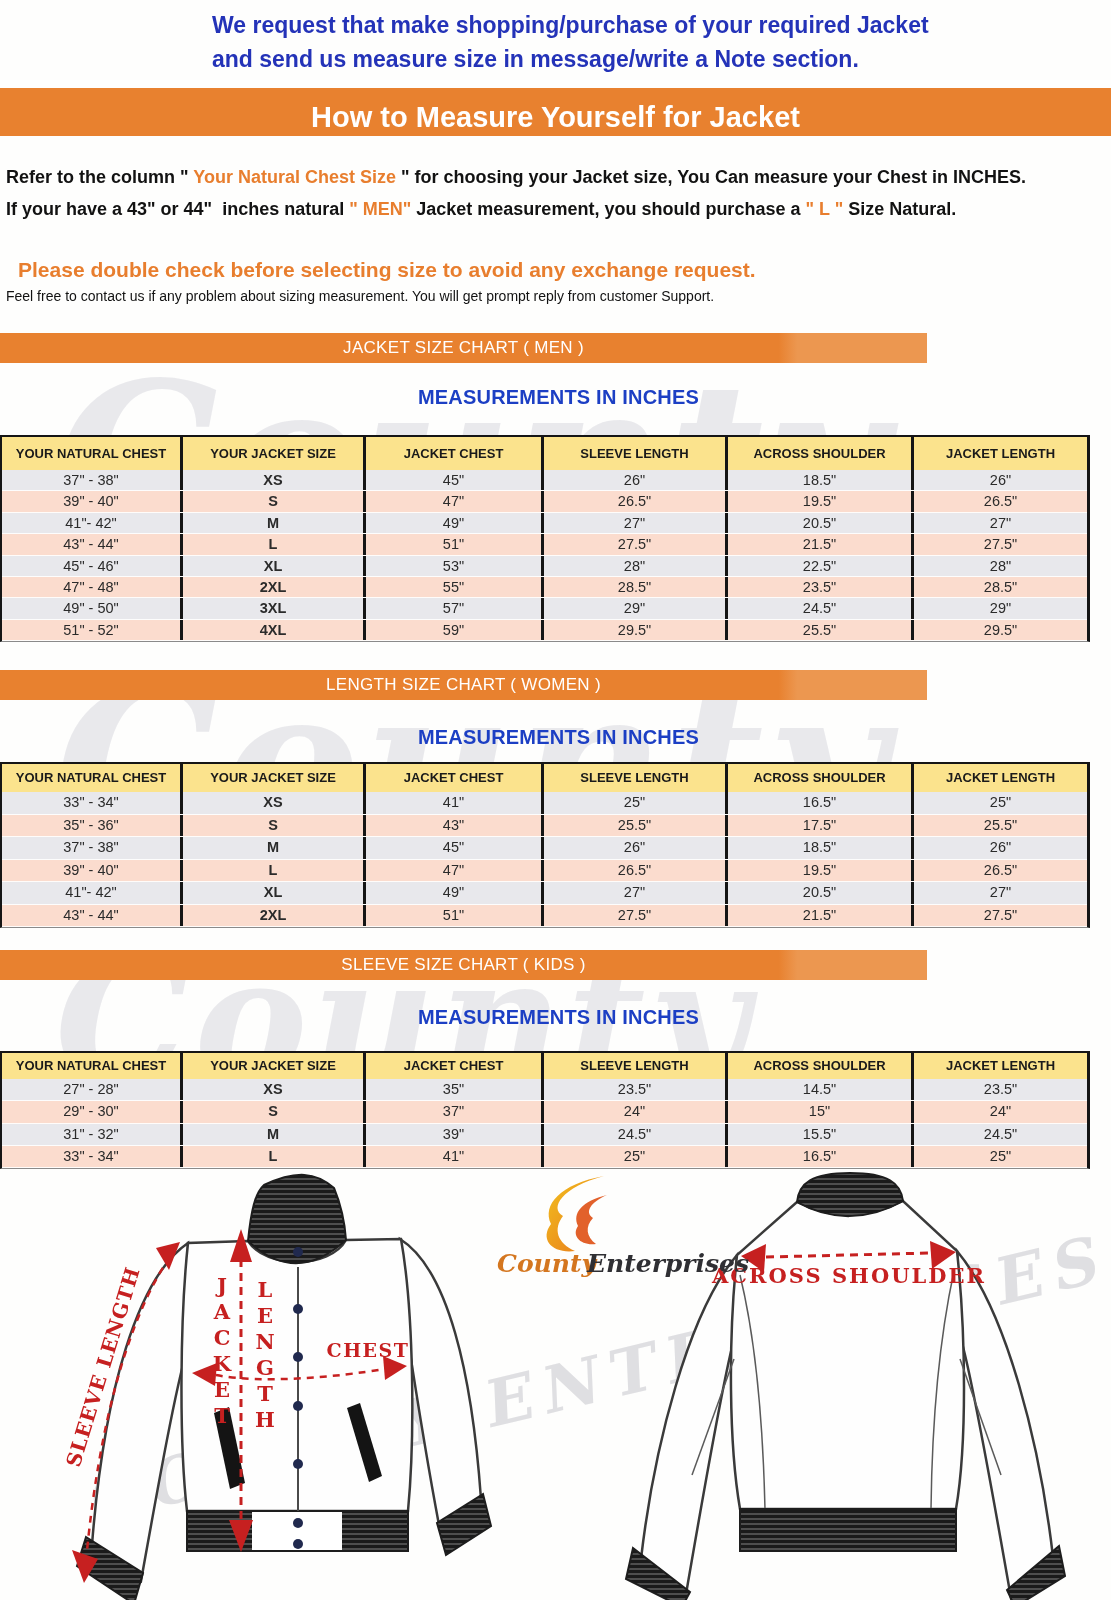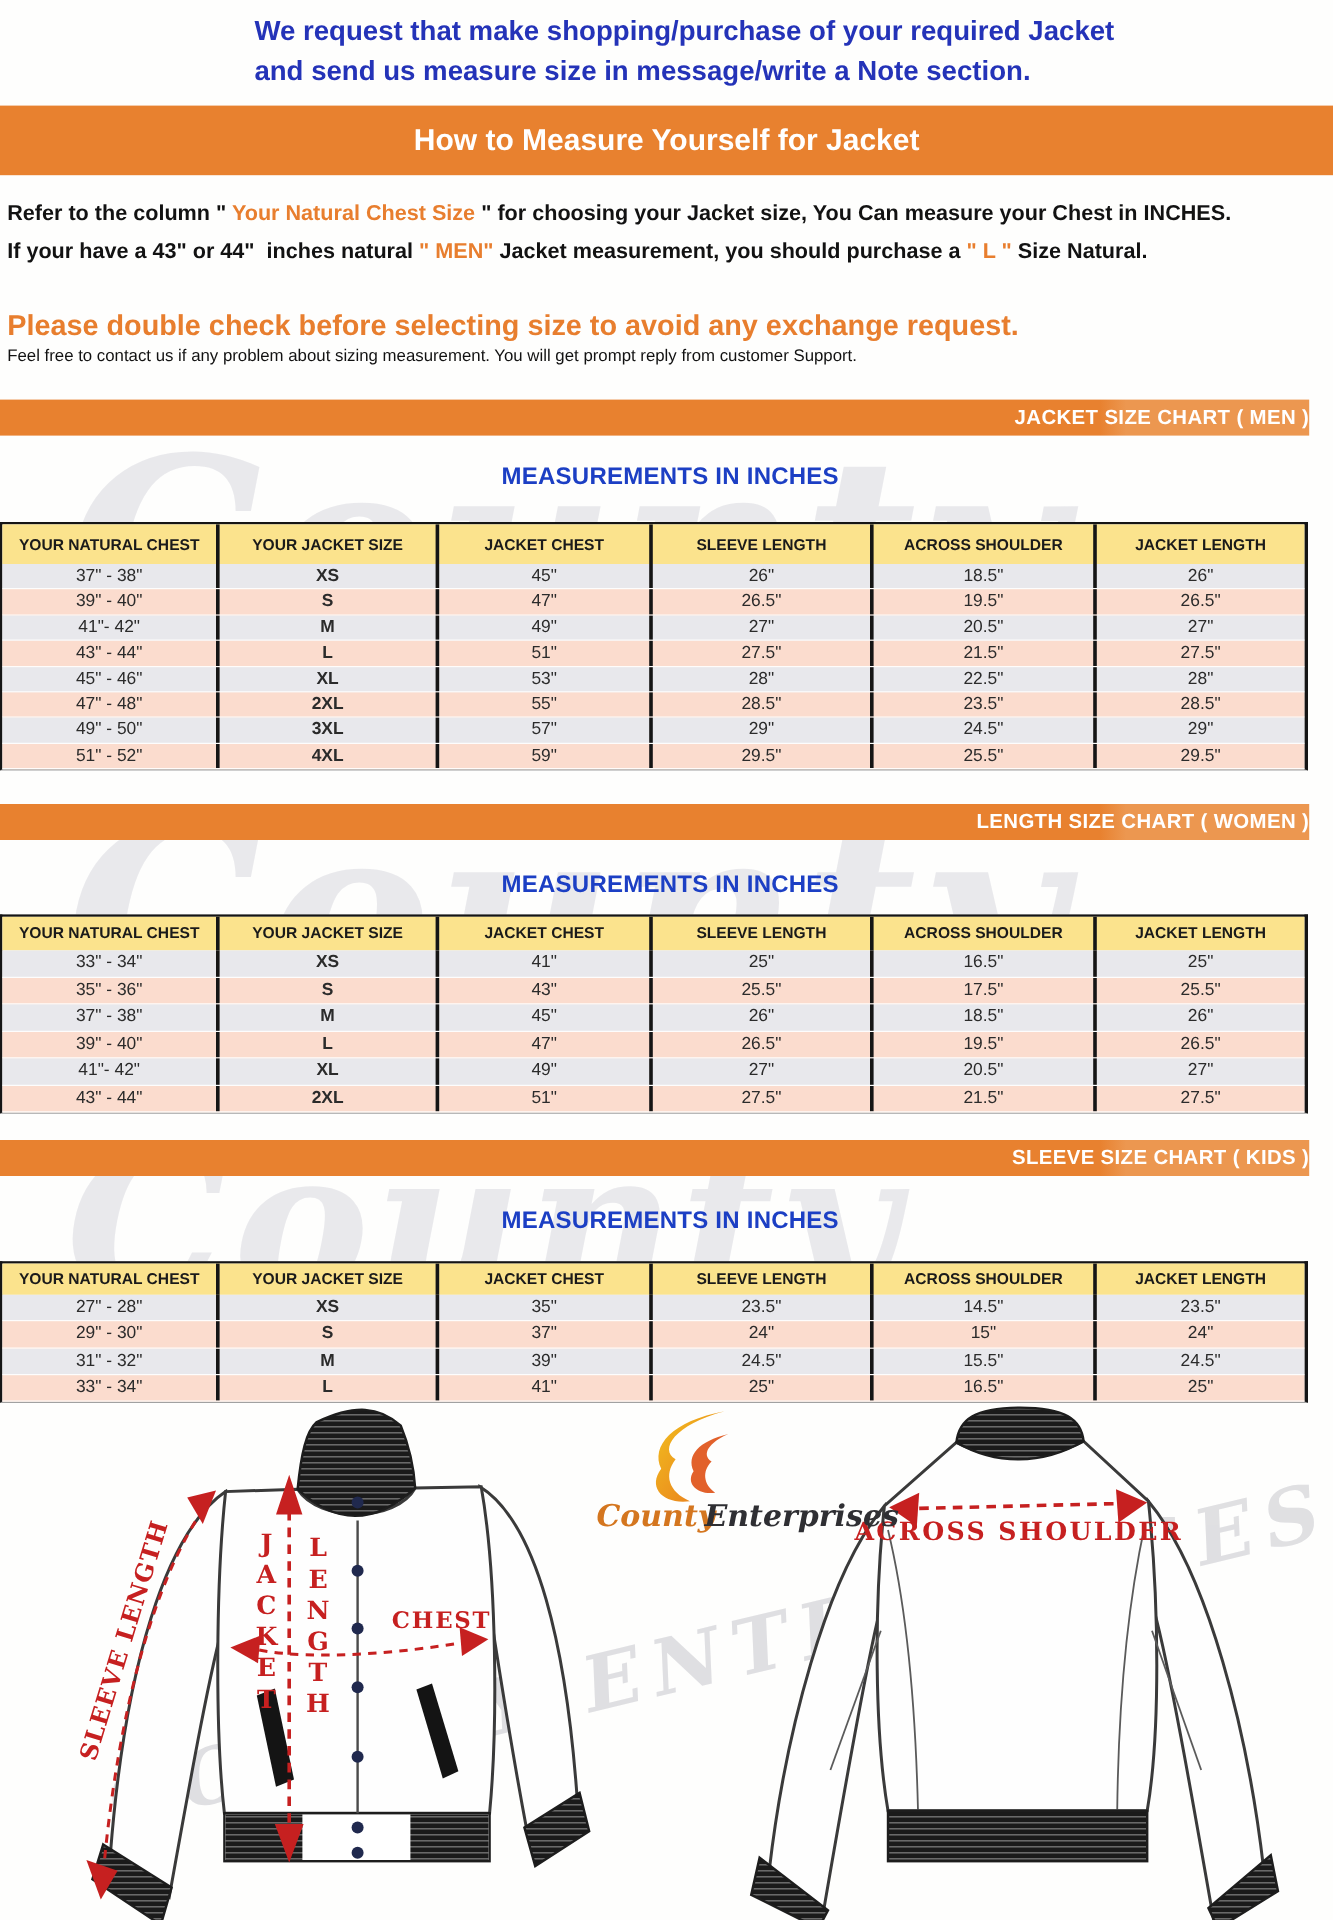--- a/index.html
+++ b/index.html
@@ -14,35 +14,35 @@
     font-family:"DejaVu Serif",serif;font-style:italic;font-weight:bold;
     font-size:205px;letter-spacing:4px;color:var(--watermark-gray,#D6D6DD);
     opacity:.5;pointer-events:none;white-space:nowrap;
   }
   #wm1{top:355px}#wm2{top:660px}#wm3{top:935px;font-size:170px}
   
   .top-note{left:212px;color:var(--note-blue,#2433B8);font-weight:bold;font-size:23px;white-space:pre;}
   #top-note-1{top:12px}#top-note-2{top:46px}
   
   #main-banner{
-    top:88px;left:0;width:1111px;height:58px;line-height:58px;
+    top:88px;left:0;width:1111px;height:48px;line-height:58px;
     background:var(--banner-orange,#E8812F);color:#FFFFFF;
-    font-size:25px;font-weight:bold;text-align:center;
+    font-size:29px;font-weight:bold;text-align:center;
   }
   
   .intro{left:6px;font-size:18px;font-weight:bold;color:#121212;white-space:pre;}
   #intro-1{top:167px}#intro-2{top:199px}
   .seg-dark{color:#121212}
   .seg-orange{color:var(--accent-orange,#E87E2E)}
-  #warning{top:258px;left:6px;font-size:24px;font-weight:bold;color:var(--accent-orange,#E87E2E);}
+  #warning{top:258px;left:18px;font-size:21px;font-weight:bold;color:var(--accent-orange,#E87E2E);}
   #contact{top:288px;left:6px;font-size:14px;font-weight:normal;color:#121212;}
   
   .section-banner{
-    left:0;width:1091px;height:30px;line-height:30px;text-align:right;
-    color:#fff;font-weight:bold;font-size:17px;letter-spacing:.3px;
+    left:0;width:927px;height:30px;line-height:30px;text-align:center;
+    color:#fff;font-weight:normal;font-size:17px;letter-spacing:.3px;
     background:linear-gradient(90deg,
       var(--banner-orange,#E8812F) 0%,var(--banner-orange,#E8812F) 84%,
       var(--banner-orange-light,#EC9750) 86%,var(--banner-orange-light,#EC9750) 100%);
   }
   #banner-men{top:333px}#banner-women{top:670px}#banner-kids{top:950px}
   .subtitle{
     left:0;width:1093px;text-align:center;font-weight:bold;font-size:20px;
     color:var(--heading-blue,#1C3FC4);letter-spacing:.2px;margin-left:12px;
   }
   #subtitle-men{top:386px}#subtitle-women{top:726px}#subtitle-kids{top:1006px}

